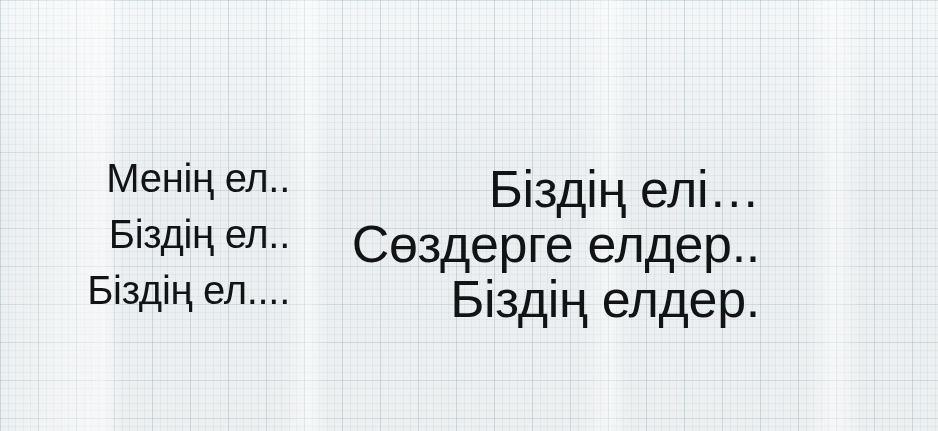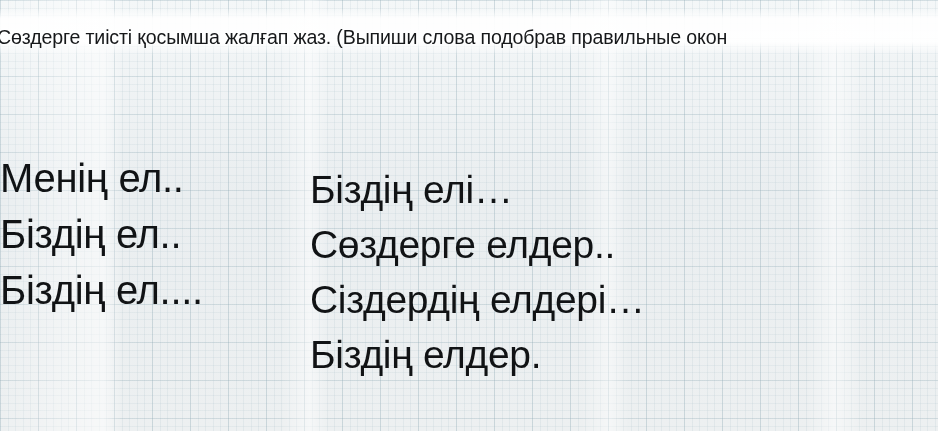--- a/index.html
+++ b/index.html
@@ -105,65 +105,61 @@
   .columns {
     position: absolute;
     left: 0;
     top: 150px;
     width: 938px;
     height: 270px;
   }
   .col {
     position: absolute;
     top: 0;
-    text-align: left;
+    text-align: right;
     color: #111315;
     font-family: "Liberation Sans", sans-serif;
     font-weight: 400;
   }
   .col-left {
     left: 0px;
     width: 290px;
     font-size: 40px;
     line-height: 56px;
     letter-spacing: -0.3px;
   }
   .col-right {
     left: 310px;
     width: 450px;
-    font-size: 39px;
+    font-size: 52px;
     line-height: 55px;
     letter-spacing: -0.3px;
   }
   .col-right { top: 12px; }
   .line {
     display: block;
     white-space: nowrap;
   }
 </style>
 </head>
 <body>
 
 <div class="slide">
 
   <div class="paper-streaks"></div>
 
-  <div class="task-band">
-    <div class="task-text">Сөздерге тиісті қосымша жалғап жаз. (Выпиши слова подобрав правильные окон</div>
-  </div>
 
   <div class="columns">
 
     <div class="col col-left">
       <span class="line">Менің ел..</span>
       <span class="line">Біздің ел..</span>
       <span class="line">Біздің ел....</span>
     </div>
 
     <div class="col col-right">
       <span class="line">Біздің елі…</span>
       <span class="line">Сөздерге елдер..</span>
-      <span class="line">Сіздердің елдері…</span>
       <span class="line">Біздің елдер.</span>
     </div>
 
   </div>
 </div>
 
 </body></html>

